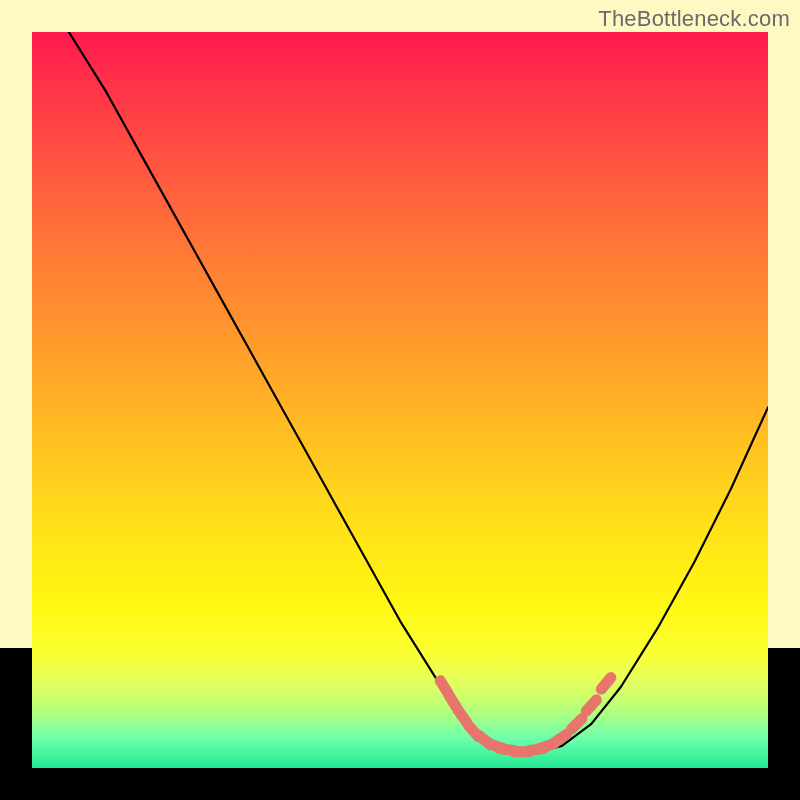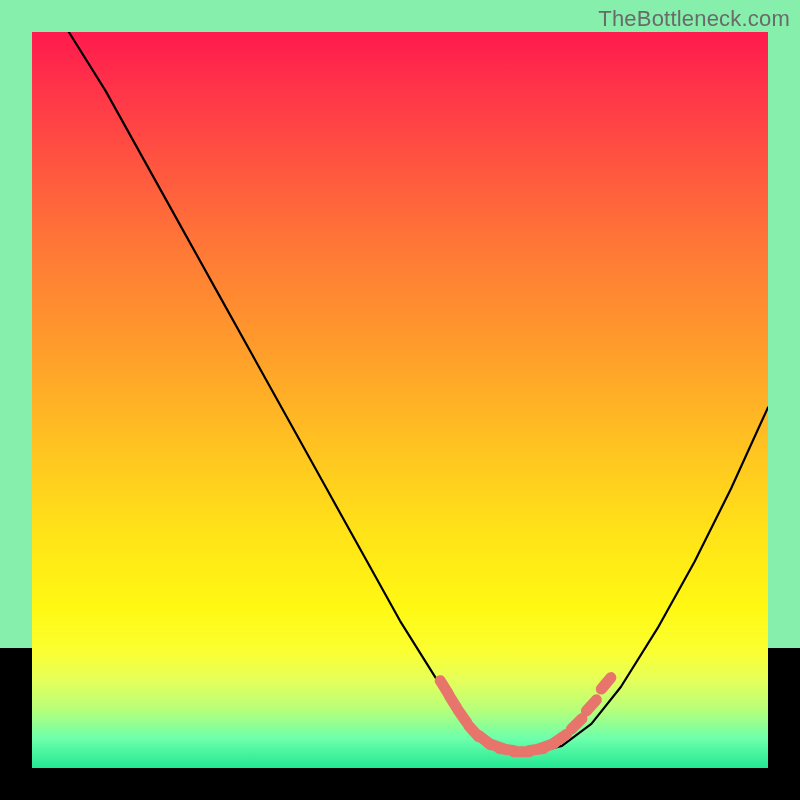--- a/index.html
+++ b/index.html
@@ -10,21 +10,21 @@
     background: #000;
     overflow: hidden;
     font-family: Arial, Helvetica, sans-serif;
   }
   .frame {
     position: absolute;
     top: 0;
     left: 0;
     width: 800px;
     height: 648px;
-    background: #86efac;
+    background: #fef9c3;
   }
   .plot-area {
     position: absolute;
     top: 32px;
     left: 32px;
     width: 736px;
     height: 736px;
     overflow: hidden;
   }
   .gradient {

